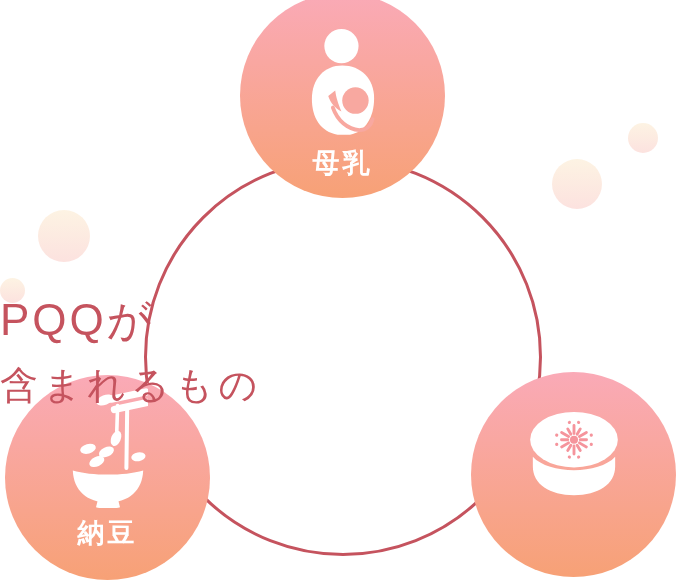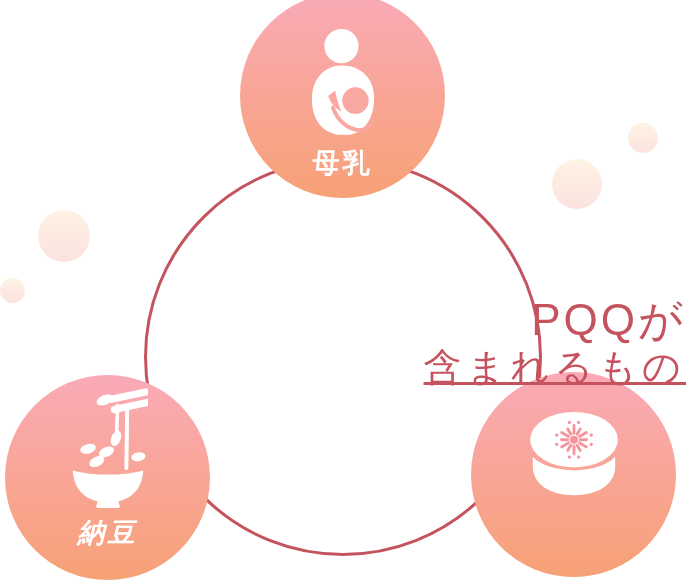--- a/index.html
+++ b/index.html
@@ -21,32 +21,32 @@
   .badge .icon-wrap{position:absolute;left:0;right:0;display:flex;justify-content:center;}
   .badge .label{
     position:absolute;left:0;right:0;text-align:center;
     color:var(--label_text,#ffffff);font-weight:bold;font-size:27px;letter-spacing:3px;margin-top:40px;
   }
   .badge-top{left:240px;top:-7px;}
   .badge-top .icon-wrap{top:36px;}
   .badge-top .label{bottom:17px;}
   .badge-left{left:5px;top:375px;}
   .badge-left .icon-wrap{top:13px;}
-  .badge-left .label{bottom:29px;font-style:italic;}
+  .badge-left .label{bottom:29px;}
   .badge-right{left:471px;top:372px;}
   .badge-right .icon-wrap{top:40px;}
   .badge-right .label{bottom:28px;}
 
   
   .center-title{
-    position:absolute;left:0;right:0;top:296px;z-index:3;text-align:right;
+    position:absolute;left:0;right:0;top:296px;z-index:3;text-align:left;
     color:var(--accent_text,#c5535e);font-weight:500;
   }
   .center-title .line1{font-size:44px;letter-spacing:3px;line-height:48px;}
-  .center-title .line2{font-size:38px;letter-spacing:5px;line-height:46px;text-decoration:underline;}
+  .center-title .line2{font-size:38px;letter-spacing:5px;line-height:46px;margin-top:18px;}
 
   
   .deco{
     position:absolute;border-radius:50%;z-index:0;
     background:linear-gradient(180deg,var(--deco_gradient_top,#fdf3e3) 0%,var(--deco_gradient_bottom,#fce2df) 100%);
   }
   .deco-left-big{left:38px;top:210px;width:52px;height:52px;}
   .deco-left-small{left:0px;top:278px;width:25px;height:25px;}
   .deco-right-big{left:552px;top:159px;width:50px;height:50px;}
   .deco-right-small{left:628px;top:123px;width:30px;height:30px;}

